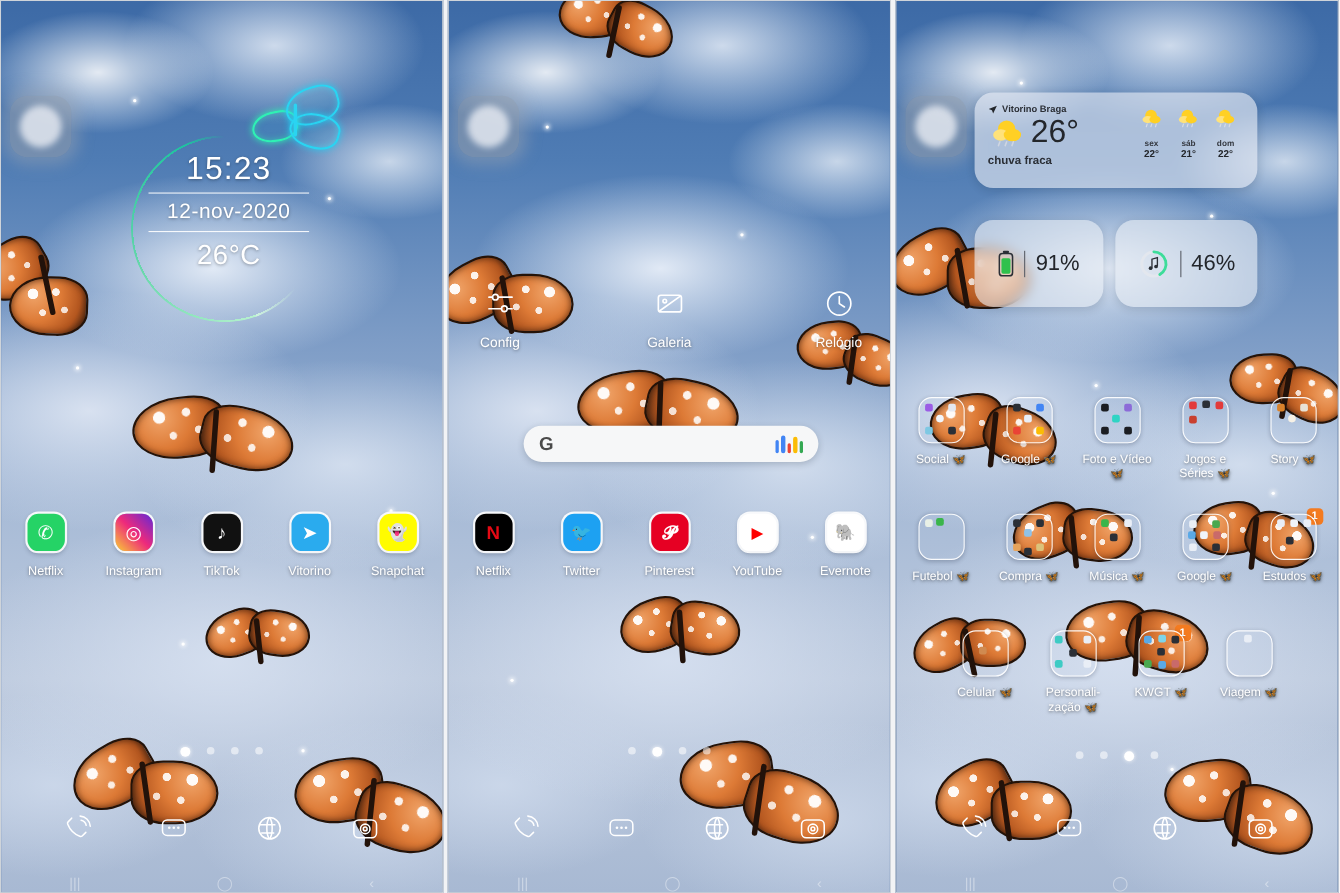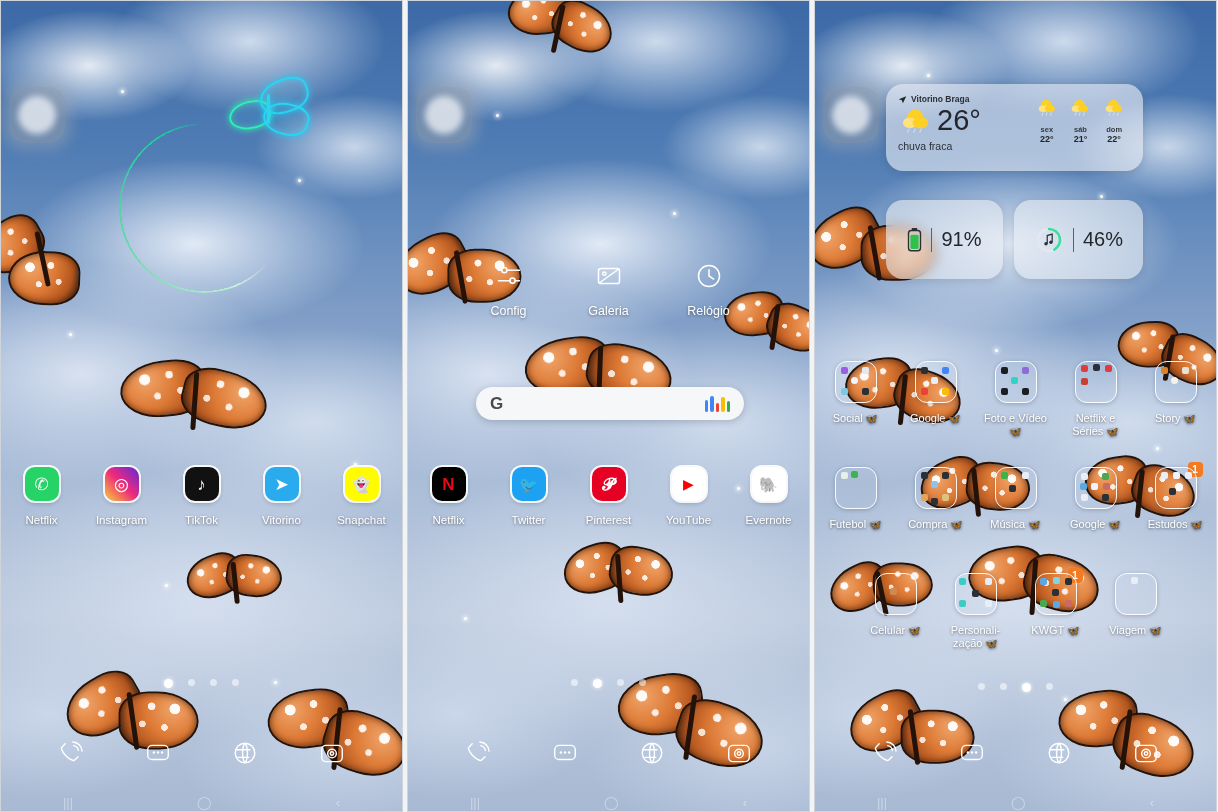--- a/index.html
+++ b/index.html
@@ -111,21 +111,21 @@
   }
   .neon .nw.g { border-color: #2ff0b4; box-shadow: 0 0 7px #2ff0b4, inset 0 0 6px rgba(50,240,180,.5); }
   .neon .nbody {
     position: absolute; left: 45%; top: 22%; width: 3px; height: 46%;
     background: #2ad4f2; border-radius: 2px; box-shadow: 0 0 6px #2ad4f2;
   }
 
   
   .util-row {
     position: absolute; left: 0; right: 0; top: 258px;
-    display: flex; justify-content: center; gap: 24px;
+    display: flex; justify-content: center; gap: 78px;
   }
   .util { width: 76px; text-align: center; }
   .util .ic { height: 34px; display: flex; align-items: center; justify-content: center; }
   .util .lb {
     margin-top: 11px; color: #ffffff; font-size: 12.5px; font-weight: 400;
     text-shadow: 0 1px 3px rgba(0,0,0,.45);
   }
 
   
   .gbar {
@@ -159,21 +159,21 @@
   .w-weather {
     position: absolute; left: 71px; top: 83px; width: 257px; height: 87px;
     border-radius: 17px; background: rgba(232,236,244,.62);
     backdrop-filter: blur(6px); display: flex; padding: 10px 12px;
     box-shadow: 0 2px 8px rgba(15,25,45,.14);
   }
   .ww-left { width: 132px; }
   .ww-loc { display: flex; align-items: center; gap: 4px; color: #2b2f36; font-size: 8.5px; font-weight: 700; }
   .ww-main { display: flex; align-items: center; gap: 3px; margin-top: 2px; }
   .ww-temp { font-size: 29px; font-weight: 400; color: #23262b; line-height: 1; }
-  .ww-desc { margin-top: 5px; color: #2b2f36; font-size: 10.5px; }
+  .ww-desc { margin-top: 5px; color: #2b2f36; font-size: 10.5px; font-weight: bold; }
   .ww-right { flex: 1; display: flex; justify-content: space-around; align-items: flex-start; padding-top: 4px; }
   .fc { text-align: center; }
   .fc .fd { margin-top: 4px; font-size: 7.5px; color: #353941; font-weight: 700; }
   .fc .ft { font-size: 9px; color: #23262b; font-weight: 700; }
 
   .w-small {
     position: absolute; top: 199px; height: 79px; border-radius: 17px;
     background: rgba(232,236,244,.60); backdrop-filter: blur(6px);
     display: flex; align-items: center; justify-content: center; gap: 9px;
     box-shadow: 0 2px 8px rgba(15,25,45,.14);
@@ -263,20 +263,27 @@
     <div class="bfly" style="left:264px;top:686px;width:142px;height:112px;transform:rotate(6deg)">
       <div class="wg" style="left:0;top:6px;width:82px;height:58px;transform:rotate(-14deg)"></div>
       <div class="wg" style="left:58px;top:24px;width:84px;height:60px;transform:rotate(12deg) scaleX(-1)"></div>
       <div class="body"></div>
     </div>
 
     <div class="tl-blob"></div>
 
     <div class="clockw">
       <div class="ring"></div>
+      <div class="clock-stack">
+        <div class="c-time">15:23</div>
+        <div class="c-rule"></div>
+        <div class="c-date">12-nov-2020</div>
+        <div class="c-rule"></div>
+        <div class="c-temp">26°C</div>
+      </div>
     </div>
 
     <div class="neon">
       <div class="nw g" style="left:0;top:22px;width:42px;height:28px;transform:rotate(-8deg)"></div>
       <div class="nw" style="left:30px;top:0;width:50px;height:34px;transform:rotate(-16deg)"></div>
       <div class="nw" style="left:34px;top:24px;width:46px;height:32px;transform:rotate(16deg)"></div>
       <div class="nbody"></div>
     </div>
 
     <div class="apps" style="top:466px">
@@ -665,21 +672,21 @@
         </div>
         <div class="fname"><span>Foto e Vídeo</span> <span class="bfemoji">🦋</span></div>
       </div>
       <div class="fold">
         <div class="fbox">
           <span class="mini" style="left:5px;top:3px;background:#e23b3b"></span>
           <span class="mini" style="left:17px;top:2px;background:#2b2f36"></span>
           <span class="mini" style="left:29px;top:3px;background:#e23b3b"></span>
           <span class="mini" style="left:5px;top:16px;background:#c9402f"></span>
         </div>
-        <div class="fname"><span>Netflix e Séries</span> <span class="bfemoji">🦋</span></div>
+        <div class="fname"><span>Jogos e Séries</span> <span class="bfemoji">🦋</span></div>
       </div>
       <div class="fold">
         <div class="fbox">
           <span class="mini" style="left:5px;top:5px;background:#d9822b"></span>
           <span class="mini" style="left:26px;top:5px;background:#e8e2d6"></span>
           <span class="mini" style="left:15px;top:15px;background:#f6f1e6;border-radius:50%"></span>
         </div>
         <div class="fname"><span>Story</span> <span class="bfemoji">🦋</span></div>
       </div>
     </div>

